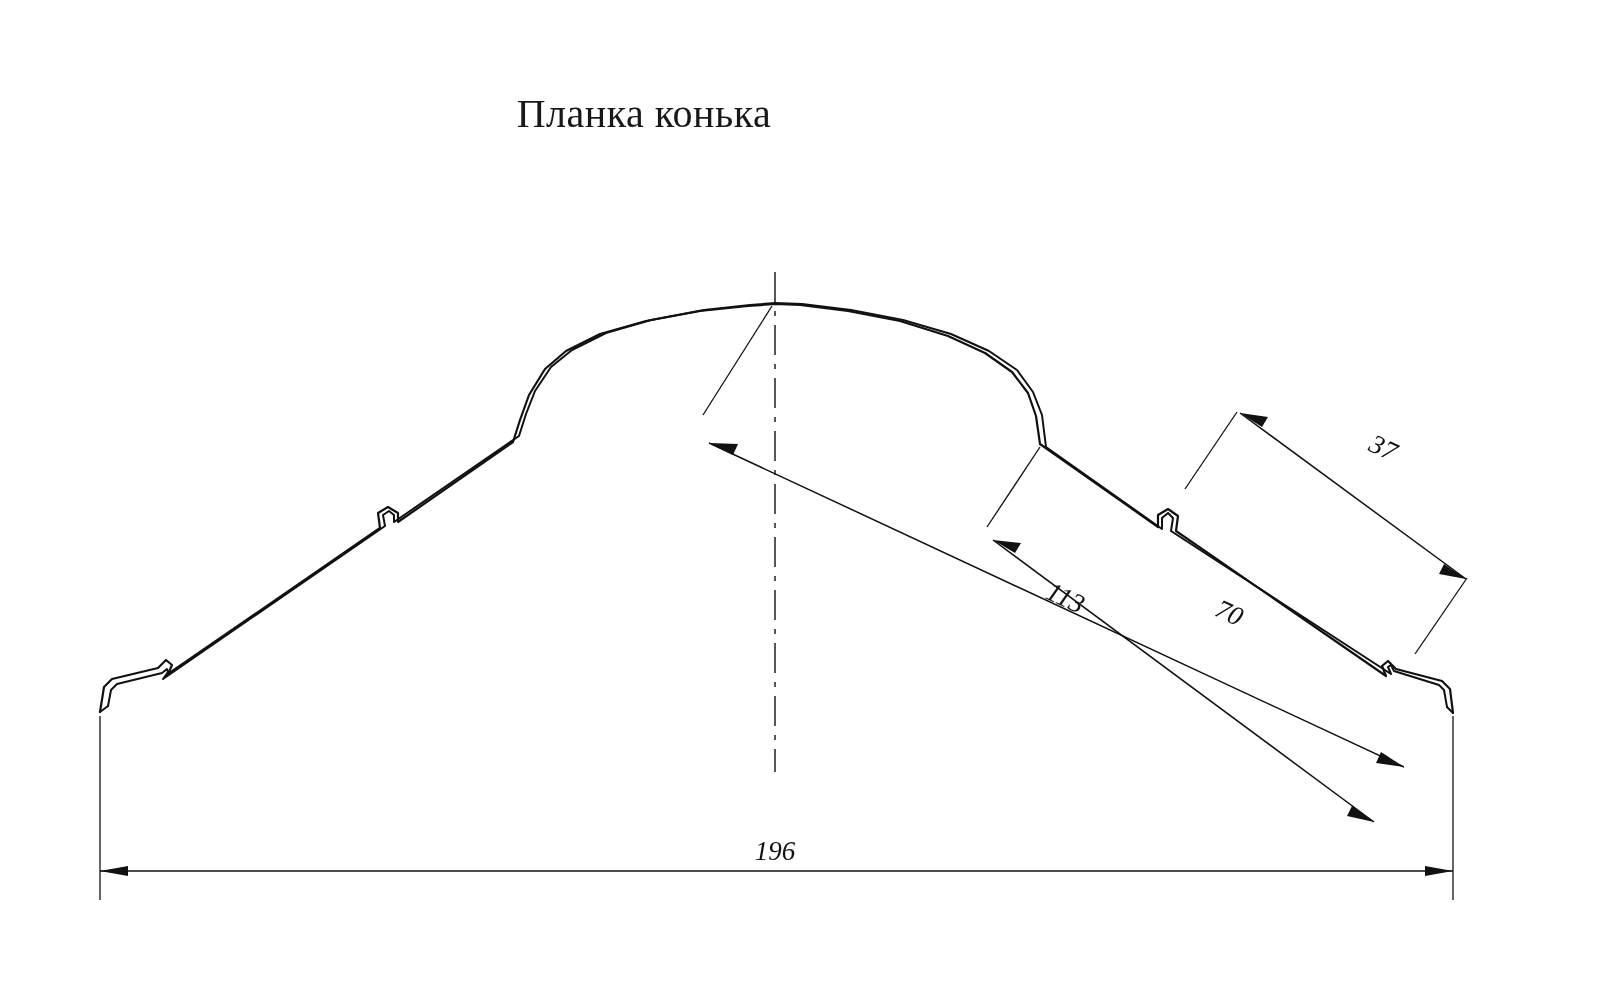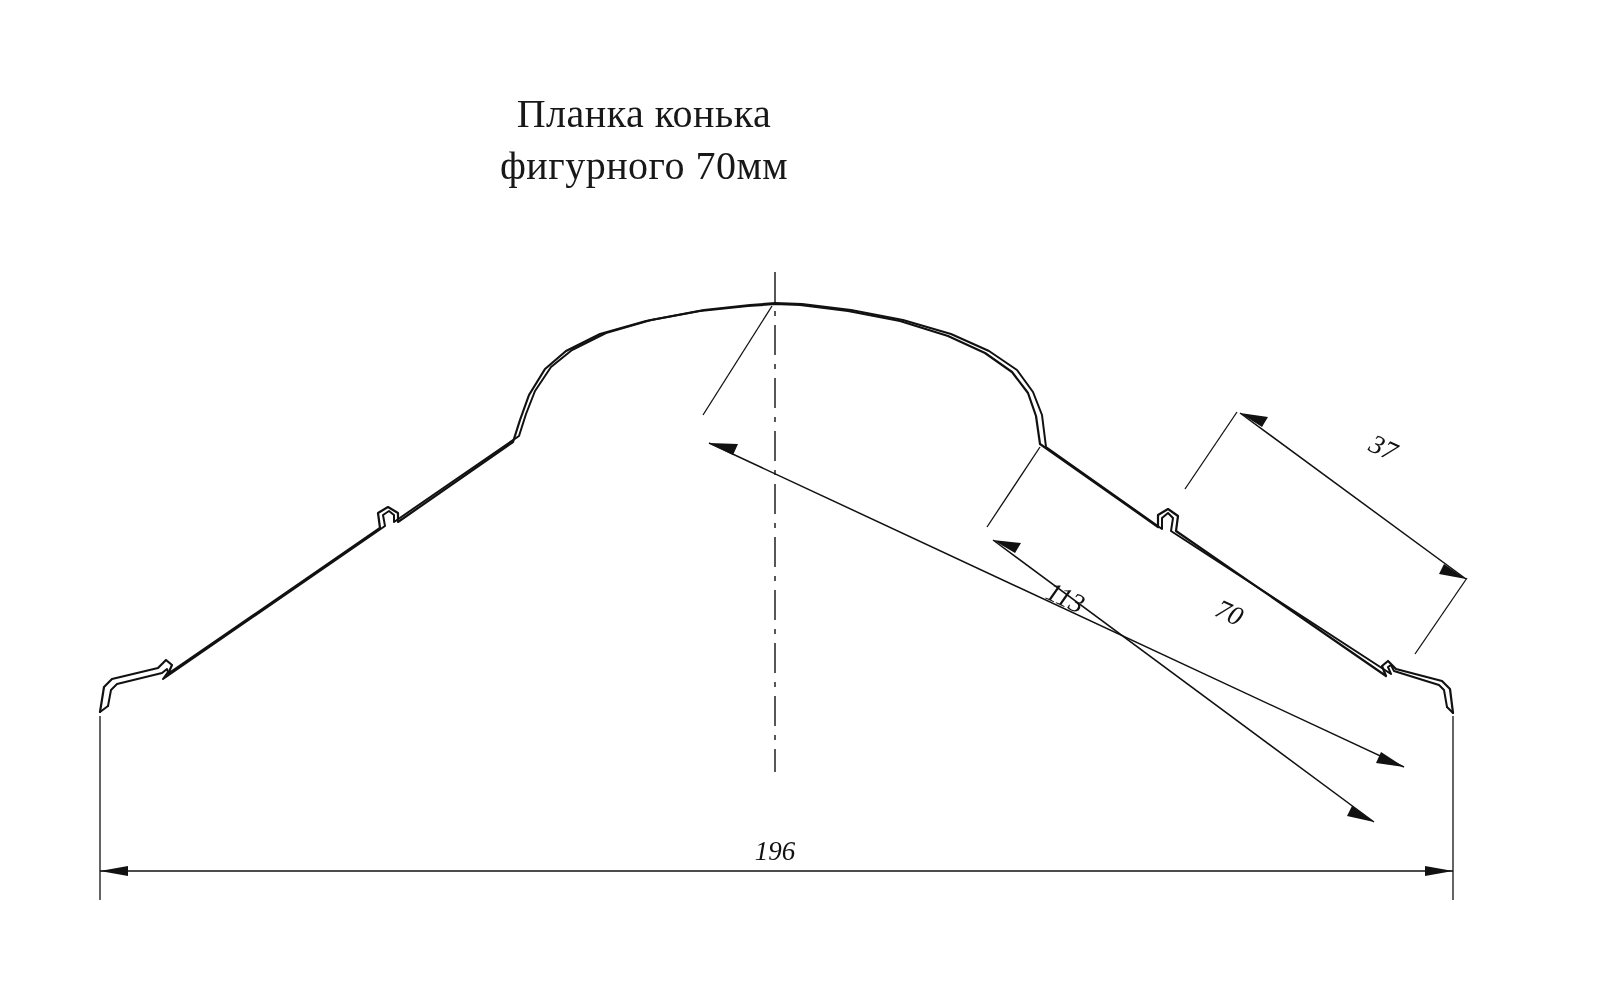--- a/index.html
+++ b/index.html
@@ -82,21 +82,20 @@
     fill: #111111;
   }
 </style>
 </head>
 <body>
 
 <div id="drawing-root">
 
   <div class="title-block">
     <div class="title-line">Планка конька</div>
-    <div class="title-line">фигурного 70мм</div>
   </div>
 
   <svg class="technical-drawing" viewBox="0 0 1600 1000" xmlns="http://www.w3.org/2000/svg">
 
     <path class="outline" d="M 100 712
              L 104 687
              L 112 679
              L 158 668
              L 166 660
              L 172 665

